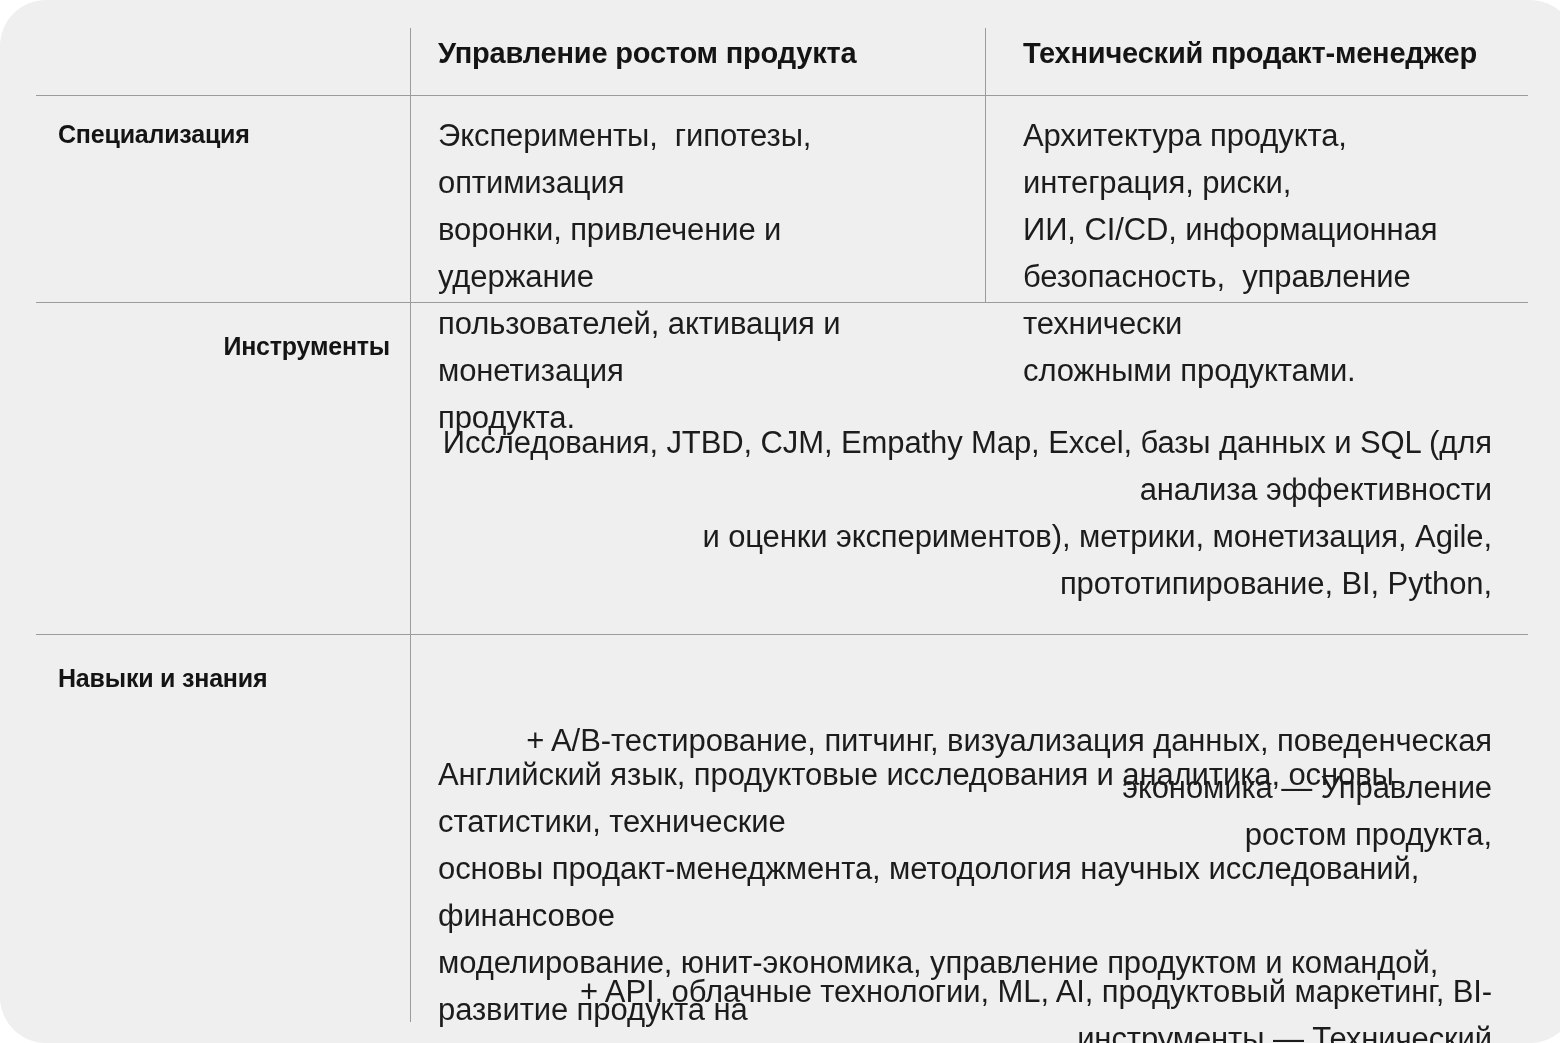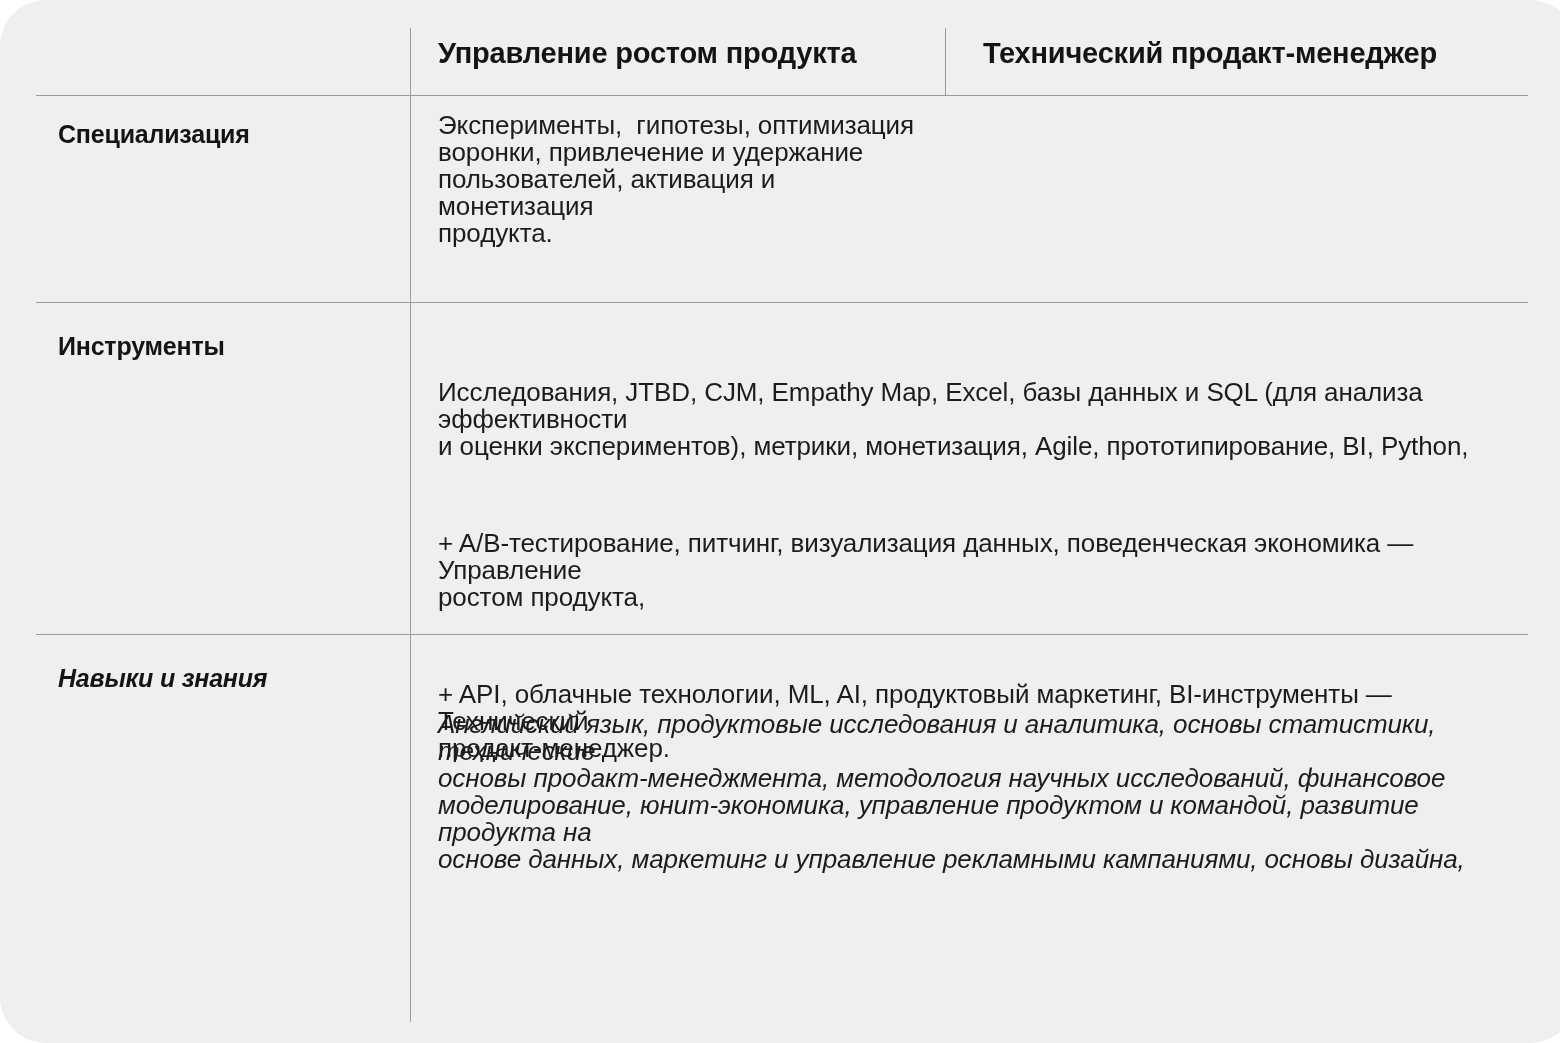--- a/index.html
+++ b/index.html
@@ -38,31 +38,32 @@
     box-sizing: border-box;
   }
   .label-col { width: 374px; flex: 0 0 374px; }
   .col-a {
     width: 535px; flex: 0 0 535px;
     border-left: 1.5px solid #9b9b9b;
   }
   .col-b {
     flex: 1 1 auto;
     border-left: 1.5px solid #9b9b9b;
+    margin-left: 40px;
   }
   .col-merged {
     flex: 1 1 auto;
     border-left: 1.5px solid #9b9b9b;
   }
   .hline { border-bottom: 1.5px solid #9b9b9b; }
 
   .header-row { height: 68px; }
   .row-specialization { height: 207px; }
-  .row-tools { height: 332px; }
-  .row-skills { height: 387px; font-style: italic; }
+  .row-tools { height: 332px; text-align: right; }
+  .row-skills { height: 387px; }
 
   .header-cell {
     padding: 9px 20px 0 27px;
     font-size: 29px;
     font-weight: 700;
     letter-spacing: -0.2px;
     color: #141414;
   }
   .col-b.header-cell { padding-left: 37px; }
 
@@ -71,22 +72,22 @@
     font-size: 25px;
     font-weight: 700;
     letter-spacing: -0.2px;
     color: #141414;
     line-height: 1.1;
   }
   .row-tools .row-label,
   .row-skills .row-label { padding-top: 30px; }
 
   .body-text {
-    font-size: 26px;
-    line-height: 27px;
+    font-size: 31px;
+    line-height: 47px;
     letter-spacing: -0.1px;
     white-space: pre-wrap;
     color: #1c1c1c;
   }
   .cell-pad {
     padding: 16px 20px 0 27px;
   }
   .col-b .cell-pad { padding-left: 37px; }
   .row-tools .cell-pad,
   .row-skills .cell-pad { padding-top: 22px; }
@@ -113,20 +114,26 @@
       </div>
 
       <div class="row row-specialization hline">
         <div class="cell label-col row-label">Специализация</div>
         <div class="cell col-a">
           <div class="cell-pad body-text">Эксперименты,  гипотезы, оптимизация
 воронки, привлечение и удержание
 пользователей, активация и монетизация
 продукта.</div>
         </div>
+        <div class="cell col-b">
+          <div class="cell-pad body-text">Архитектура продукта, интеграция, риски,
+ИИ, CI/CD, информационная
+безопасность,  управление технически
+сложными продуктами.</div>
+        </div>
       </div>
 
       <div class="row row-tools hline">
         <div class="cell label-col row-label">Инструменты</div>
         <div class="cell col-merged">
           <div class="cell-pad body-text">
             <p>Исследования, JTBD, CJM, Empathy Map, Excel, базы данных и SQL (для анализа эффективности
 и оценки экспериментов), метрики, монетизация, Agile, прототипирование, BI, Python,</p>
             <p>+ A/B-тестирование, питчинг, визуализация данных, поведенческая экономика — Управление
 ростом продукта,</p>

